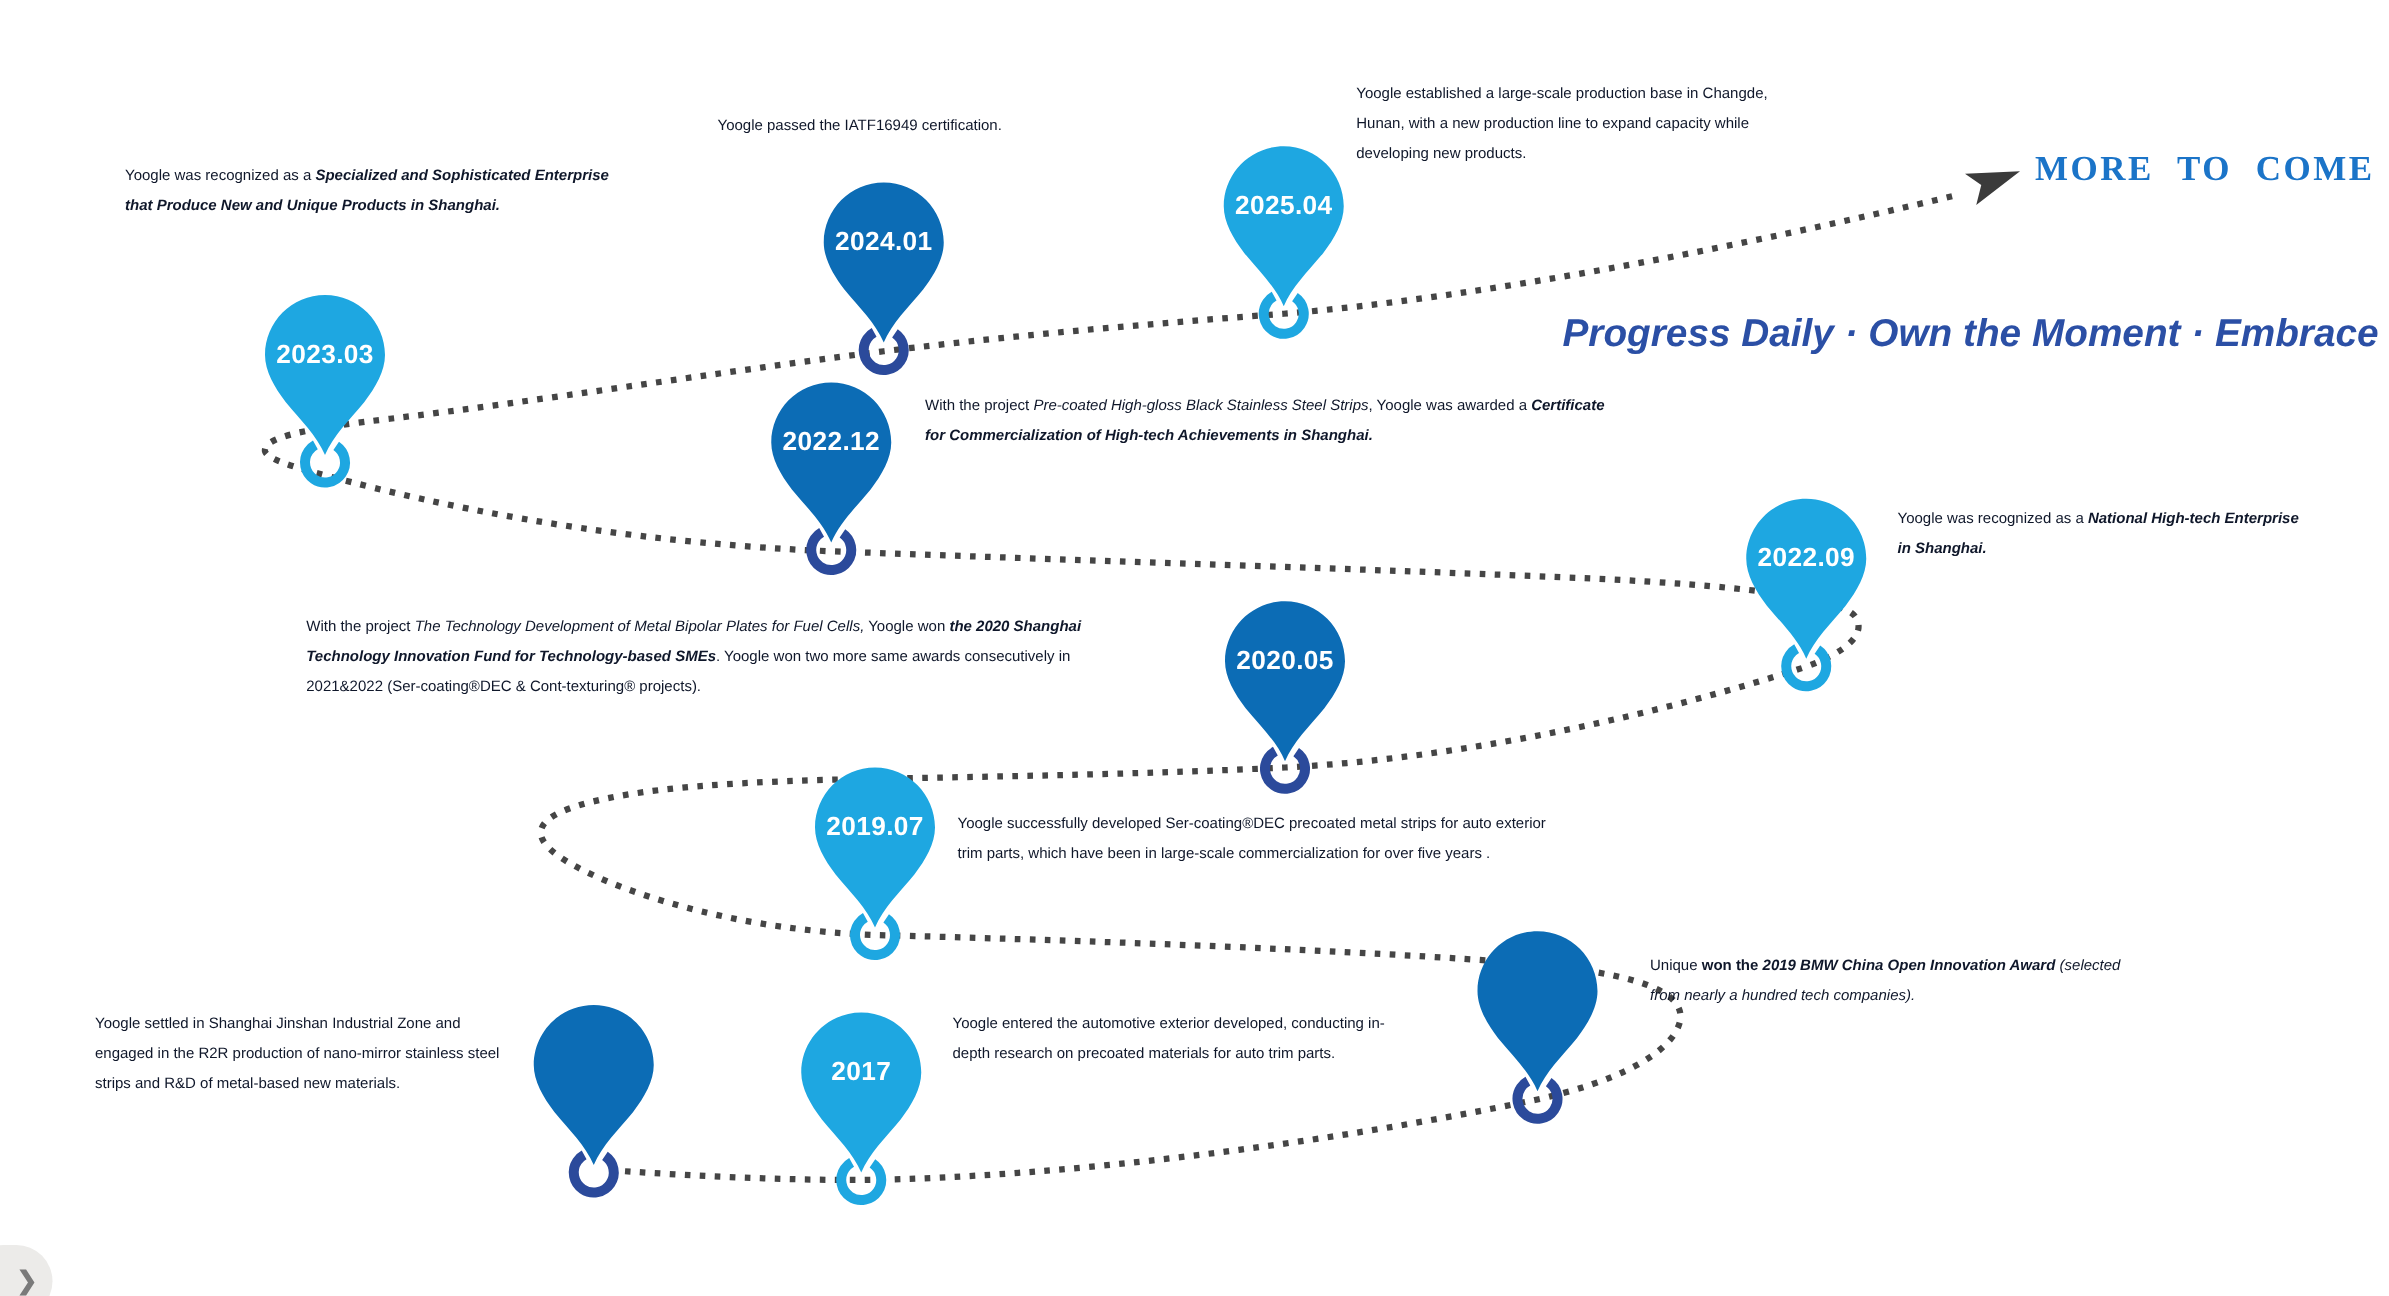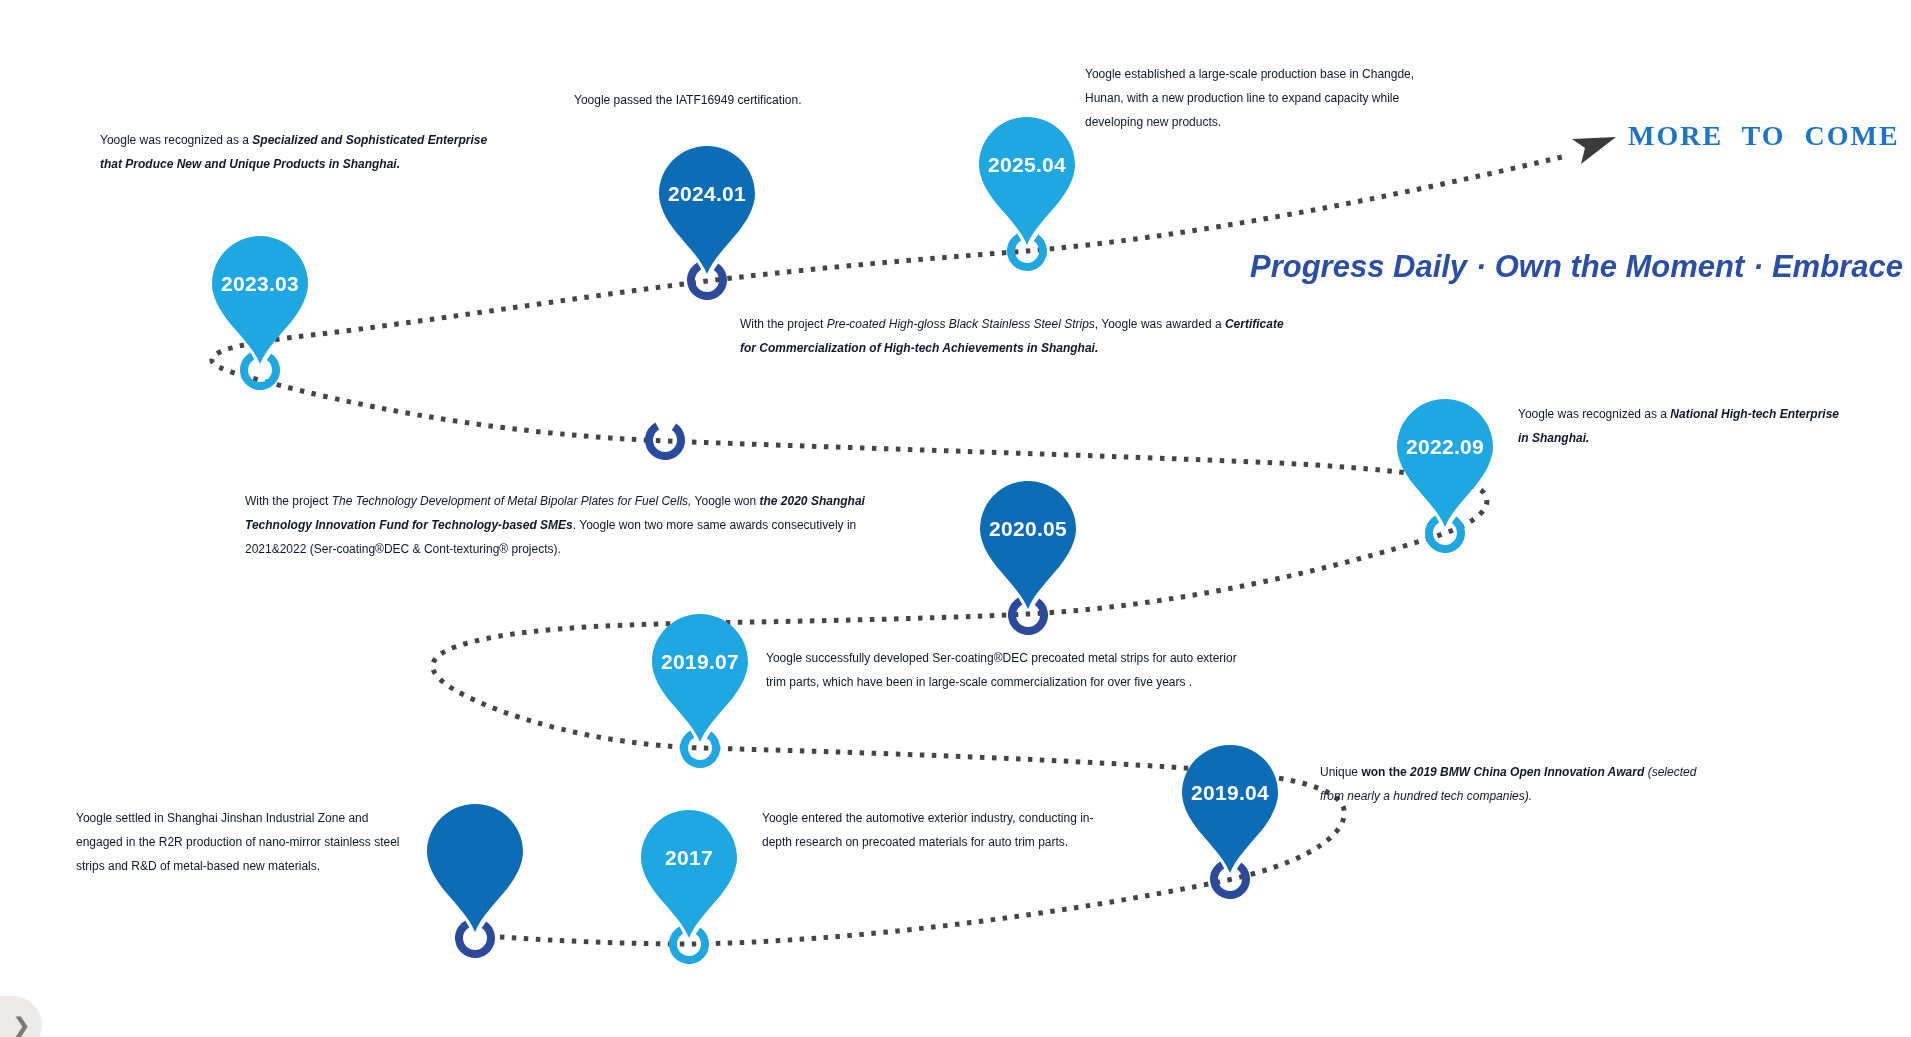--- a/index.html
+++ b/index.html
@@ -95,39 +95,44 @@
   <div class="pin light" style="left:639px;top:808px">
     <svg viewBox="0 0 100 132">
         <path d="M50 2 C76.5 2 98 23.5 98 50 C98 62.5 90.5 76 81.5 87.5 C69.5 102 56.5 114.5 50 130 C43.5 114.5 30.5 102 18.5 87.5 C9.5 76 2 62.5 2 50 C2 23.5 23.5 2 50 2 Z"></path>
       </svg>
     <div class="pin-label">2017</div>
   </div>
   <div class="pin dark" style="left:1180px;top:743px">
     <svg viewBox="0 0 100 132">
         <path d="M50 2 C76.5 2 98 23.5 98 50 C98 62.5 90.5 76 81.5 87.5 C69.5 102 56.5 114.5 50 130 C43.5 114.5 30.5 102 18.5 87.5 C9.5 76 2 62.5 2 50 C2 23.5 23.5 2 50 2 Z"></path>
       </svg>
-    <div class="pin-label">2019.04</div>
   </div>
   <div class="pin light" style="left:650px;top:612px">
     <svg viewBox="0 0 100 132">
         <path d="M50 2 C76.5 2 98 23.5 98 50 C98 62.5 90.5 76 81.5 87.5 C69.5 102 56.5 114.5 50 130 C43.5 114.5 30.5 102 18.5 87.5 C9.5 76 2 62.5 2 50 C2 23.5 23.5 2 50 2 Z"></path>
       </svg>
     <div class="pin-label">2019.07</div>
   </div>
   <div class="pin dark" style="left:978px;top:479px">
     <svg viewBox="0 0 100 132">
         <path d="M50 2 C76.5 2 98 23.5 98 50 C98 62.5 90.5 76 81.5 87.5 C69.5 102 56.5 114.5 50 130 C43.5 114.5 30.5 102 18.5 87.5 C9.5 76 2 62.5 2 50 C2 23.5 23.5 2 50 2 Z"></path>
       </svg>
     <div class="pin-label">2020.05</div>
   </div>
   <div class="pin light" style="left:1395px;top:397px">
     <svg viewBox="0 0 100 132">
         <path d="M50 2 C76.5 2 98 23.5 98 50 C98 62.5 90.5 76 81.5 87.5 C69.5 102 56.5 114.5 50 130 C43.5 114.5 30.5 102 18.5 87.5 C9.5 76 2 62.5 2 50 C2 23.5 23.5 2 50 2 Z"></path>
       </svg>
     <div class="pin-label">2022.09</div>
+  </div>
+  <div class="pin dark" style="left:615px;top:304px">
+    <svg viewBox="0 0 100 132">
+        <path d="M50 2 C76.5 2 98 23.5 98 50 C98 62.5 90.5 76 81.5 87.5 C69.5 102 56.5 114.5 50 130 C43.5 114.5 30.5 102 18.5 87.5 C9.5 76 2 62.5 2 50 C2 23.5 23.5 2 50 2 Z"></path>
+      </svg>
+    <div class="pin-label">2022.12</div>
   </div>
   <div class="pin light" style="left:210px;top:234px">
     <svg viewBox="0 0 100 132">
         <path d="M50 2 C76.5 2 98 23.5 98 50 C98 62.5 90.5 76 81.5 87.5 C69.5 102 56.5 114.5 50 130 C43.5 114.5 30.5 102 18.5 87.5 C9.5 76 2 62.5 2 50 C2 23.5 23.5 2 50 2 Z"></path>
       </svg>
     <div class="pin-label">2023.03</div>
   </div>
   <div class="pin dark" style="left:657px;top:144px">
     <svg viewBox="0 0 100 132">
         <path d="M50 2 C76.5 2 98 23.5 98 50 C98 62.5 90.5 76 81.5 87.5 C69.5 102 56.5 114.5 50 130 C43.5 114.5 30.5 102 18.5 87.5 C9.5 76 2 62.5 2 50 C2 23.5 23.5 2 50 2 Z"></path>
@@ -152,21 +157,21 @@
   <div class="note" style="left:1518px;top:402px;width:330px"><span class="rg">Yoogle was recognized as a </span><span class="bi">National High-tech Enterprise in Shanghai.</span></div>
 
   <div class="note" style="left:245px;top:489px;width:672px"><span class="rg">With the project </span><span class="it">The Technology Development of Metal Bipolar Plates for Fuel Cells,</span><span class="rg"> Yoogle won </span><span class="bi">the 2020 Shanghai Technology Innovation Fund for Technology-based SMEs</span><span class="rg">. Yoogle won two more same awards consecutively in 2021&amp;2022 (Ser-coating®DEC &amp; Cont-texturing® projects).</span></div>
 
   <div class="note" style="left:766px;top:646px;width:492px"><span class="rg">Yoogle successfully developed Ser-coating®DEC precoated metal strips for auto exterior trim parts, which have been in large-scale commercialization for over five years .</span></div>
 
   <div class="note" style="left:1320px;top:760px;width:395px"><span class="rg">Unique </span><span class="bd">won the </span><span class="bi">2019 BMW China Open Innovation Award </span><span class="it">(selected from nearly a hundred tech companies).</span></div>
 
   <div class="note" style="left:76px;top:806px;width:325px"><span class="rg">Yoogle settled in Shanghai Jinshan Industrial Zone and engaged in the R2R production of nano-mirror stainless steel strips and R&amp;D of metal-based new materials.</span></div>
 
-  <div class="note" style="left:762px;top:806px;width:360px"><span class="rg">Yoogle entered the automotive exterior industry, conducting in-depth research on precoated materials for auto trim parts.</span></div>
+  <div class="note" style="left:762px;top:806px;width:360px"><span class="rg">Yoogle entered the automotive exterior developed, conducting in-depth research on precoated materials for auto trim parts.</span></div>
 
   <div id="more-to-come">MORE TO COME</div>
   <div id="tagline">Progress Daily · Own the Moment · Embrace Tomorrow</div>
 
   <div id="next-handle">
     <span class="chev">❯</span>
   </div>
 
 </div>
 

